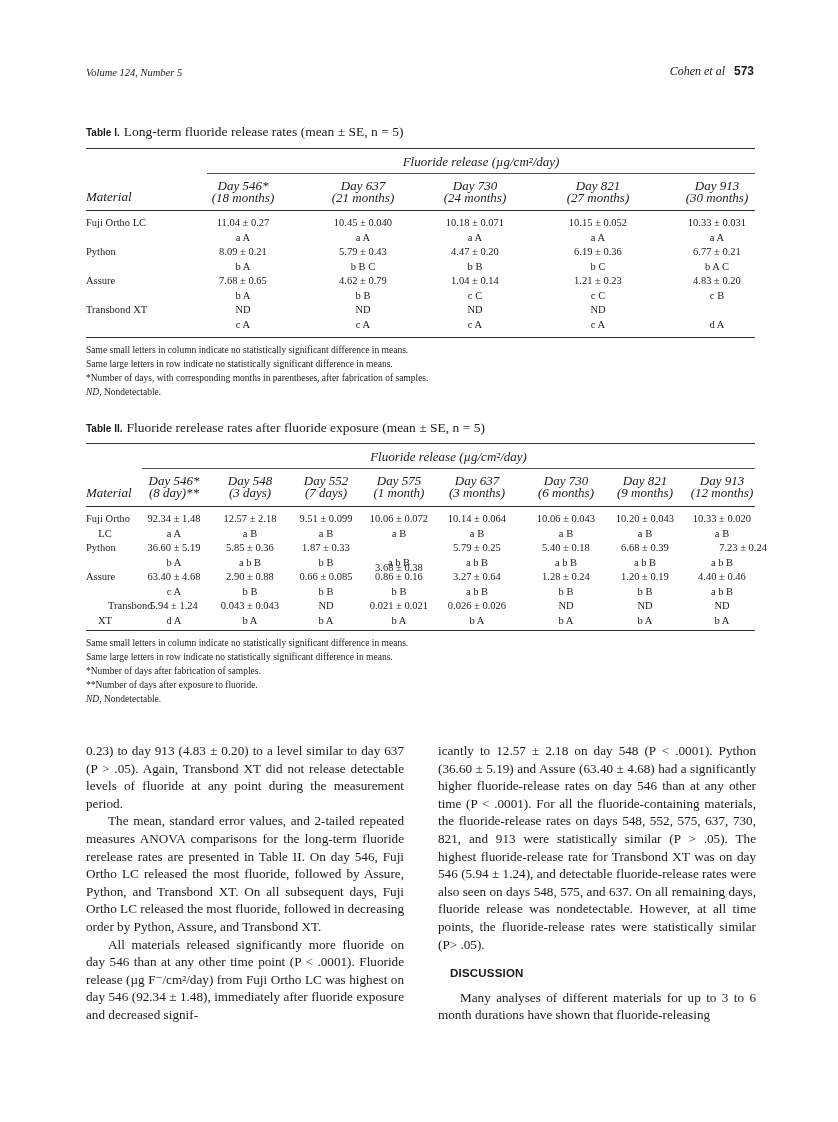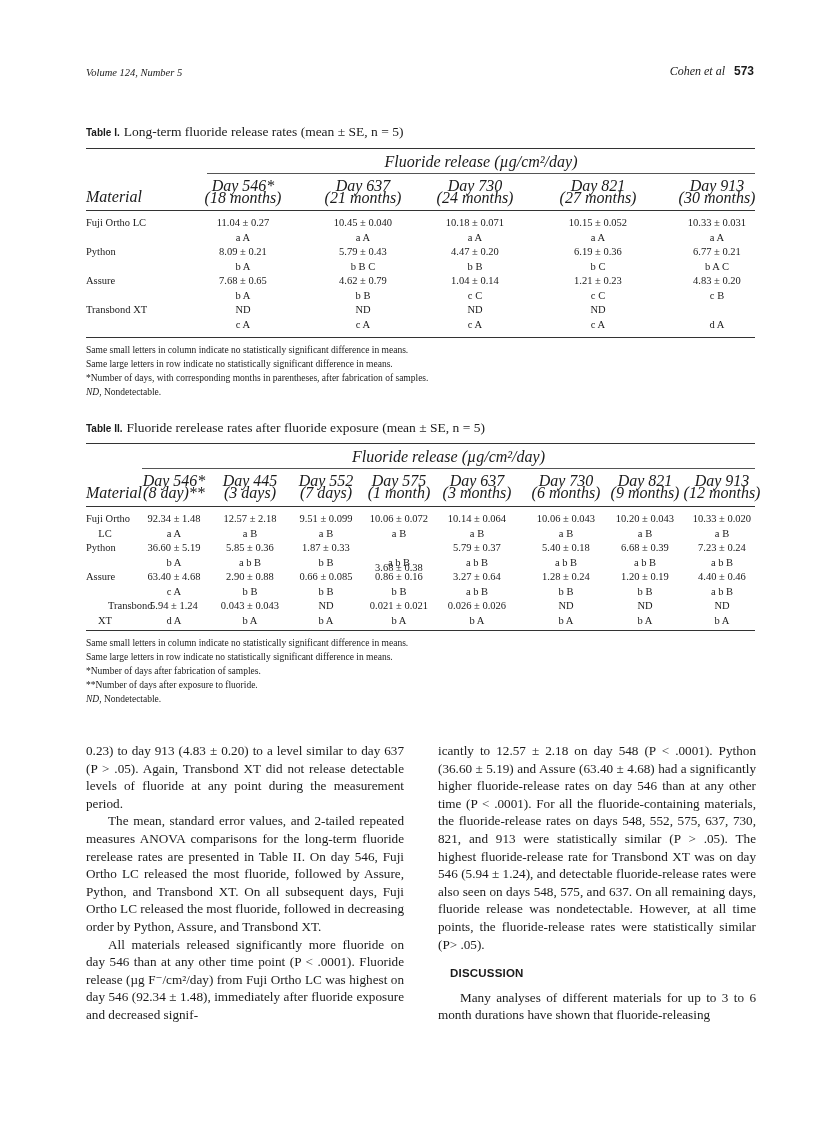--- a/index.html
+++ b/index.html
@@ -10,21 +10,21 @@
   .running-right { right: 84px; top: 64px; font-size: 12px; }
   .running-right .author { font-style: italic; margin-right: 6px; }
   .running-right .pg { font-family: "Liberation Sans", sans-serif; font-weight: bold; font-size: 12px; }
 
   .tcap { left: 86px; font-size: 13.5px; }
   .tcap .lbl { font-family: "Liberation Sans", sans-serif; font-weight: bold; font-size: 10px; margin-right: 4px; }
 
   .rule { height: 0; border-top: 1.5px solid #333; }
   .rule.thin { border-top: 1px solid #555; }
 
-  .thd { font-style: italic; font-size: 16px; line-height: 12px; text-align: center; position: absolute; }
+  .thd { font-style: italic; font-size: 13px; line-height: 12px; text-align: center; position: absolute; }
   .thd.left { text-align: left; }
 
   .cell { position: absolute; font-size: 10.5px; line-height: 14.5px; text-align: center; white-space: nowrap; }
   .cell.left { text-align: left; }
 
   .note { left: 86px; font-size: 9.5px; line-height: 14px; }
   .note .it { font-style: italic; }
 
   .col-text { font-size: 13.2px; line-height: 17.6px; text-align: justify; width: 318px; }
   .col-text p { margin: 0; }
@@ -122,21 +122,21 @@
   <span class="lbl">Table II.</span><span>Fluoride rerelease rates after fluoride exposure (mean ± SE, n = 5)</span>
 </div>
 <div class="abs rule" style="left:86px; top:443px; width:669px;"></div>
 <div class="thd" style="left:142px; width:613px; top:451px;">Fluoride release (µg/cm²/day)</div>
 <div class="abs rule thin" style="left:142px; top:468px; width:613px;"></div>
 <div class="thd left" style="left:86px; top:487px;">Material</div>
 
 <div id="t2-heads">
     <div class="thd" style="left:129px;width:90px;top:475px;">Day 546*</div>
     <div class="thd" style="left:129px;width:90px;top:487px;">(8 day)**</div>
-    <div class="thd" style="left:205px;width:90px;top:475px;">Day 445</div>
+    <div class="thd" style="left:205px;width:90px;top:475px;">Day 548</div>
     <div class="thd" style="left:205px;width:90px;top:487px;">(3 days)</div>
     <div class="thd" style="left:281px;width:90px;top:475px;">Day 552</div>
     <div class="thd" style="left:281px;width:90px;top:487px;">(7 days)</div>
     <div class="thd" style="left:354px;width:90px;top:475px;">Day 575</div>
     <div class="thd" style="left:354px;width:90px;top:487px;">(1 month)</div>
     <div class="thd" style="left:432px;width:90px;top:475px;">Day 637</div>
     <div class="thd" style="left:432px;width:90px;top:487px;">(3 months)</div>
     <div class="thd" style="left:521px;width:90px;top:475px;">Day 730</div>
     <div class="thd" style="left:521px;width:90px;top:487px;">(6 months)</div>
     <div class="thd" style="left:600px;width:90px;top:475px;">Day 821</div>
@@ -166,27 +166,27 @@
     <div class="cell" style="left:677px;width:90px;top:526.5px;">a B</div>
     <div class="cell left" style="left:86px;top:541px;">Python</div>
     <div class="cell" style="left:129px;width:90px;top:541px;">36.60 ± 5.19</div>
     <div class="cell" style="left:129px;width:90px;top:555.5px;">b A</div>
     <div class="cell" style="left:205px;width:90px;top:541px;">5.85 ± 0.36</div>
     <div class="cell" style="left:205px;width:90px;top:555.5px;">a b B</div>
     <div class="cell" style="left:281px;width:90px;top:541px;">1.87 ± 0.33</div>
     <div class="cell" style="left:281px;width:90px;top:555.5px;">b B</div>
     <div class="cell" style="left:354px;width:90px;top:541px;margin-top:20px;">3.68 ± 0.38</div>
     <div class="cell" style="left:354px;width:90px;top:555.5px;">a b B</div>
-    <div class="cell" style="left:432px;width:90px;top:541px;">5.79 ± 0.37</div>
+    <div class="cell" style="left:432px;width:90px;top:541px;">5.79 ± 0.25</div>
     <div class="cell" style="left:432px;width:90px;top:555.5px;">a b B</div>
     <div class="cell" style="left:521px;width:90px;top:541px;">5.40 ± 0.18</div>
     <div class="cell" style="left:521px;width:90px;top:555.5px;">a b B</div>
     <div class="cell" style="left:600px;width:90px;top:541px;">6.68 ± 0.39</div>
     <div class="cell" style="left:600px;width:90px;top:555.5px;">a b B</div>
-    <div class="cell" style="left:677px;width:90px;top:541px;">7.23 ± 0.24</div>
+    <div class="cell" style="left:677px;width:90px;top:541px;text-align:right;">7.23 ± 0.24</div>
     <div class="cell" style="left:677px;width:90px;top:555.5px;">a b B</div>
     <div class="cell left" style="left:86px;top:570px;">Assure</div>
     <div class="cell" style="left:129px;width:90px;top:570px;">63.40 ± 4.68</div>
     <div class="cell" style="left:129px;width:90px;top:584.5px;">c A</div>
     <div class="cell" style="left:205px;width:90px;top:570px;">2.90 ± 0.88</div>
     <div class="cell" style="left:205px;width:90px;top:584.5px;">b B</div>
     <div class="cell" style="left:281px;width:90px;top:570px;">0.66 ± 0.085</div>
     <div class="cell" style="left:281px;width:90px;top:584.5px;">b B</div>
     <div class="cell" style="left:354px;width:90px;top:570px;">0.86 ± 0.16</div>
     <div class="cell" style="left:354px;width:90px;top:584.5px;">b B</div>

